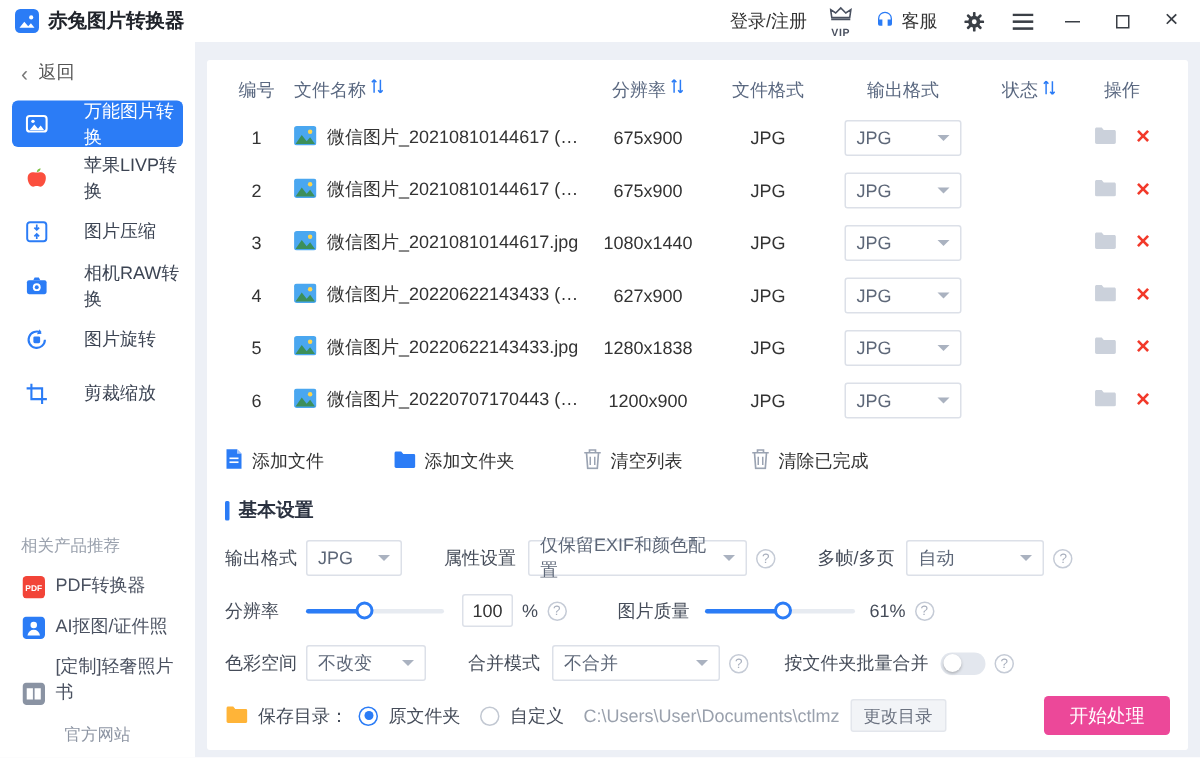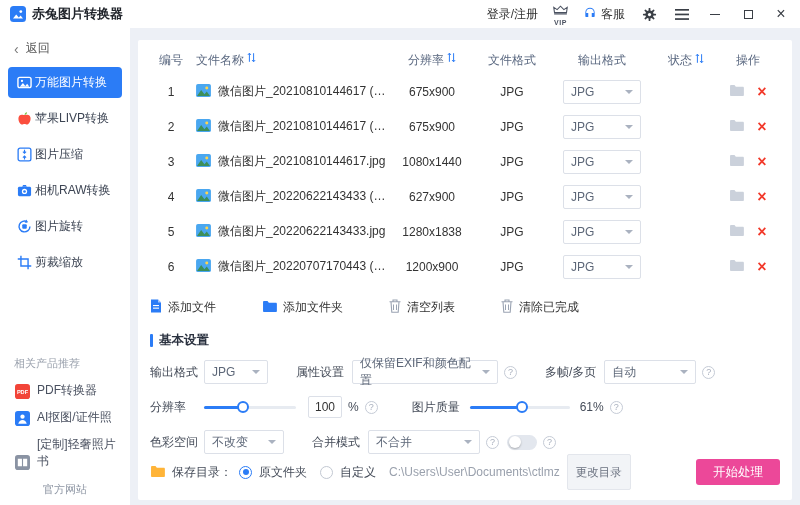--- a/index.html
+++ b/index.html
@@ -20,21 +20,21 @@
   .min-glyph{width:10px;border-top:1.6px solid #3a3f46;display:inline-block}
   .max-glyph{width:9px;height:9px;border:1.3px solid #3a3f46;display:inline-block}
   .close-glyph{font-size:16px;line-height:1;color:#3a3f46}
 
   
   .app{flex:1;display:flex;background:#edf0f6;min-height:0}
   .sidebar{width:130px;background:#fff;display:flex;flex-direction:column;flex:none;padding-top:4px}
   .back{display:flex;align-items:center;gap:7px;padding:8px 14px;font-size:12px;color:#555}
   .back .chev{font-size:14px;color:#777;line-height:1}
   .nav{display:flex;flex-direction:column;gap:5px;margin-top:2px}
-  .nav-item{display:flex;align-items:center;gap:3px;height:31px;padding-left:8px;font-size:12px;color:#3c4453;margin:0 8px;border-radius:4px;cursor:default}
+  .nav-item{display:flex;align-items:center;gap:24px;height:31px;padding-left:8px;font-size:12px;color:#3c4453;margin:0 8px;border-radius:4px;cursor:default}
   .nav-item.active{background:#2b7cf6;color:#fff}
   .icon16{width:16px;display:inline-flex;justify-content:center;flex:none}
   .side-foot{margin-top:auto;display:flex;flex-direction:column;padding-bottom:6px}
   .recommend{font-size:11px;color:#9aa1ad;padding:6px 14px}
   .prod{display:flex;align-items:flex-end;gap:7px;font-size:12px;color:#4a5160;padding:5px 14px}
   .official{font-size:11px;color:#8d95a3;text-align:center;padding:7px 0 2px}
 
   
   .main{flex:1;margin:12px 8px 5px 8px;background:#fff;border-radius:2px;padding:6px 12px 10px;display:flex;flex-direction:column;min-width:0}
   .thead{display:flex;align-items:center;height:28px;font-size:12px;color:#5a6880}
@@ -67,21 +67,21 @@
   .sknob{position:absolute;top:-4.5px;width:12px;height:12px;background:#fff;border:2px solid #2b7cf6;border-radius:50%;transform:translateX(-6px)}
   .valbox{width:34px;height:22px;border:1px solid #dce0e8;border-radius:2px;display:inline-flex;align-items:center;justify-content:center;font-size:12px;color:#333;flex:none}
   .toggle{width:30px;height:15px;border-radius:8px;background:#e3e7ee;position:relative;flex:none}
   .toggle .knob{position:absolute;left:2px;top:1.5px;width:12px;height:12px;border-radius:50%;background:#fff;box-shadow:0 1px 2px rgba(0,0,0,.25)}
 
   .fbar{margin-top:auto;display:flex;align-items:center;gap:7px;font-size:12px;color:#454c59}
   .radio{width:13px;height:13px;border:1px solid #c2c8d2;border-radius:50%;background:#fff;position:relative;flex:none}
   .radio.checked{border-color:#2b7cf6}
   .radio.checked::after{content:"";position:absolute;inset:2.5px;background:#2b7cf6;border-radius:50%}
   .path{color:#9aa1ad;max-width:195px;overflow:hidden;text-overflow:ellipsis;white-space:nowrap}
-  .btn-gray{height:36px;padding:0 8px;background:#f2f4f7;border:1px solid #e3e6ec;border-radius:2px;color:#6b7280;font-size:11.5px;display:inline-flex;align-items:center}
+  .btn-gray{height:22px;padding:0 8px;background:#f2f4f7;border:1px solid #e3e6ec;border-radius:2px;color:#6b7280;font-size:11.5px;display:inline-flex;align-items:center}
   .btn-primary{margin-left:auto;height:26px;padding:0 17px;background:#ec4899;color:#fff;border-radius:3px;font-size:12.5px;display:inline-flex;align-items:center}
 
   .ml6{margin-left:6px}.ml8{margin-left:8px}.ml10{margin-left:10px}.ml12{margin-left:12px}
   .ml24{margin-left:24px}.ml28{margin-left:28px}.ml34{margin-left:34px}
 </style>
 </head>
 <body>
 
 <div class="window">
 
@@ -518,20 +518,21 @@
         <span class="select" style="width:80px">
           <span>不改变</span>
           <span class="caret"></span>
         </span>
         <span class="ml28">合并模式</span>
         <span class="select ml8" style="width:112px">
           <span>不合并</span>
           <span class="caret"></span>
         </span>
         <span class="help ml6">?</span>
+        <span class="ml24">按文件夹批量合并</span>
         <span class="toggle ml8">
             <span class="knob"></span>
           </span>
         <span class="help ml6">?</span>
       </div>
 
       <div class="fbar">
         <span><svg width="15" height="12" viewBox="0 0 16 13">
               <path d="M1 2.2c0-.7.5-1.2 1.2-1.2h3.6l1.5 1.9h7.5c.7 0 1.2.5 1.2 1.2v7.7c0 .7-.5 1.2-1.2 1.2H2.2c-.7 0-1.2-.5-1.2-1.2z" fill="#ffb438"></path>
             </svg></span>

